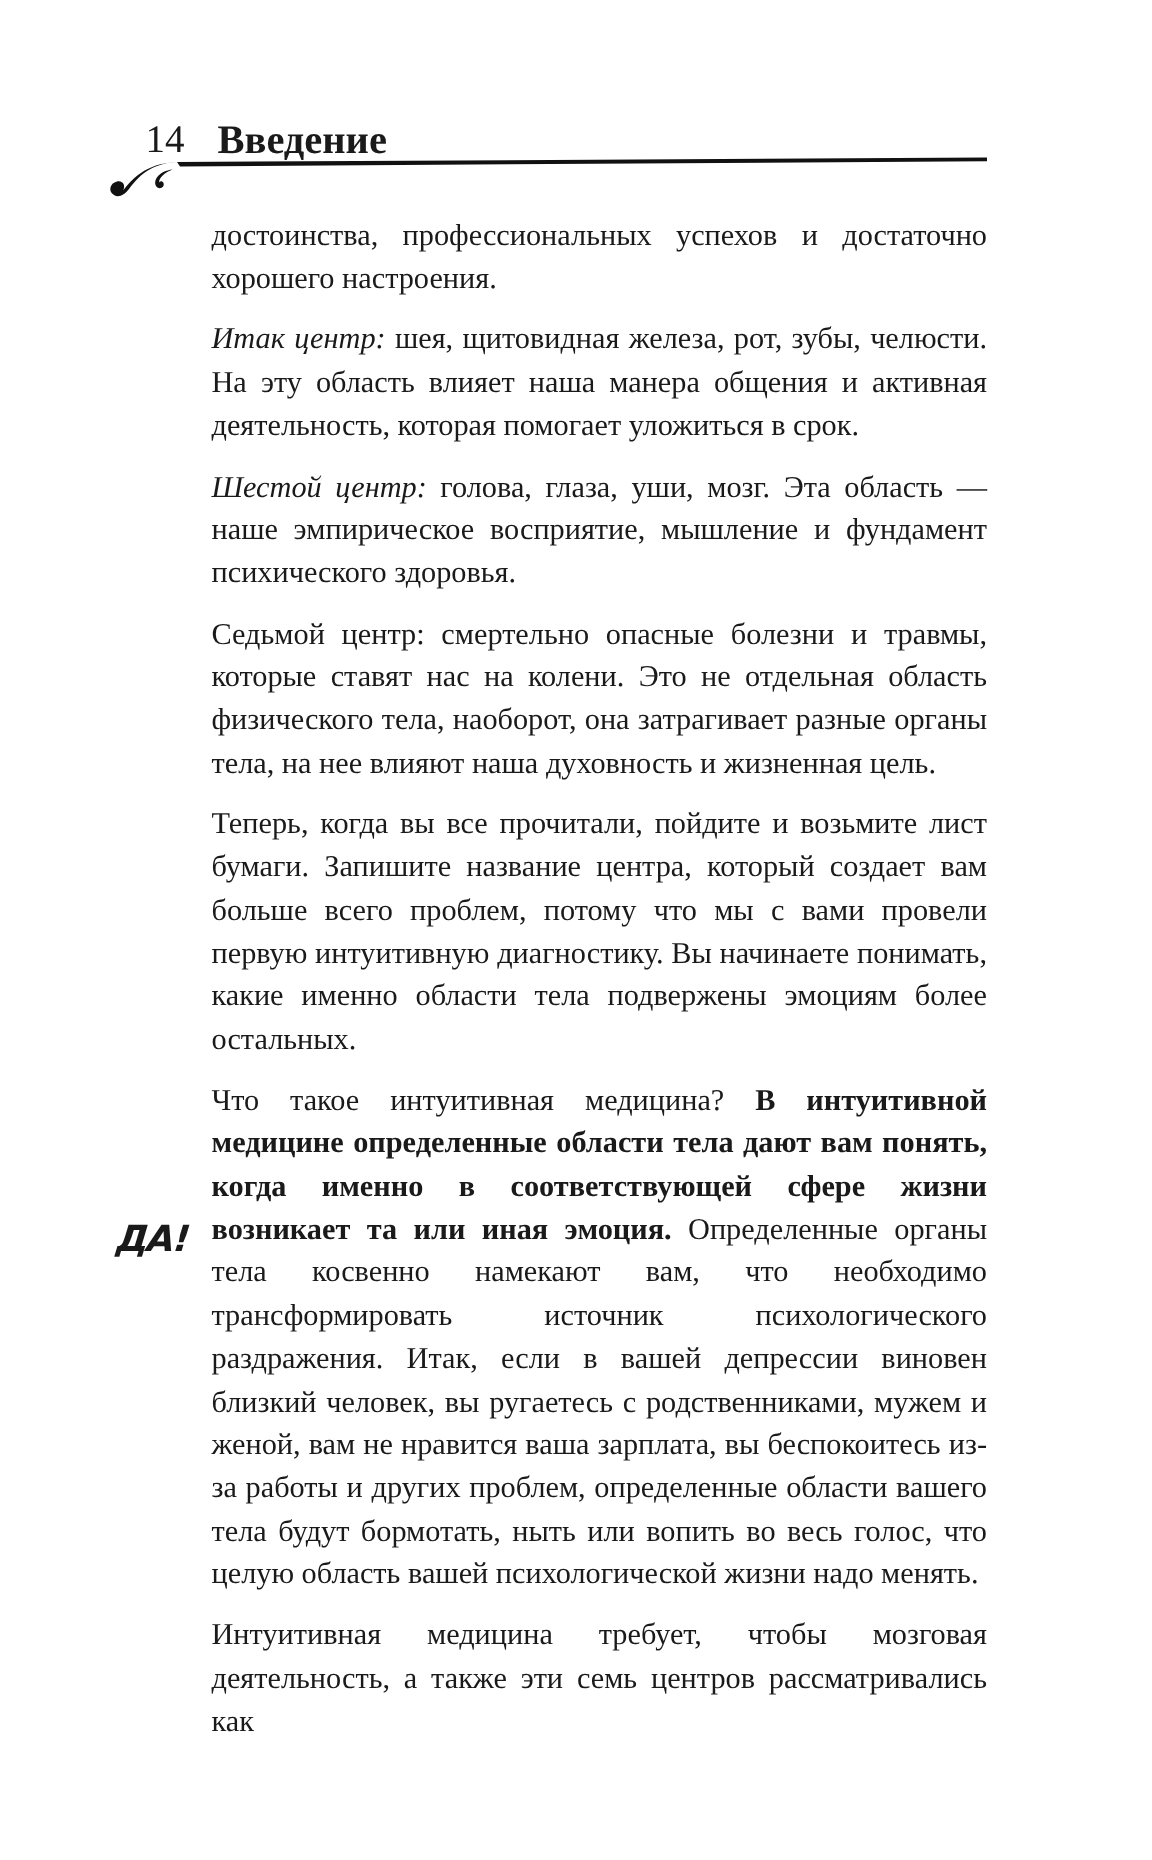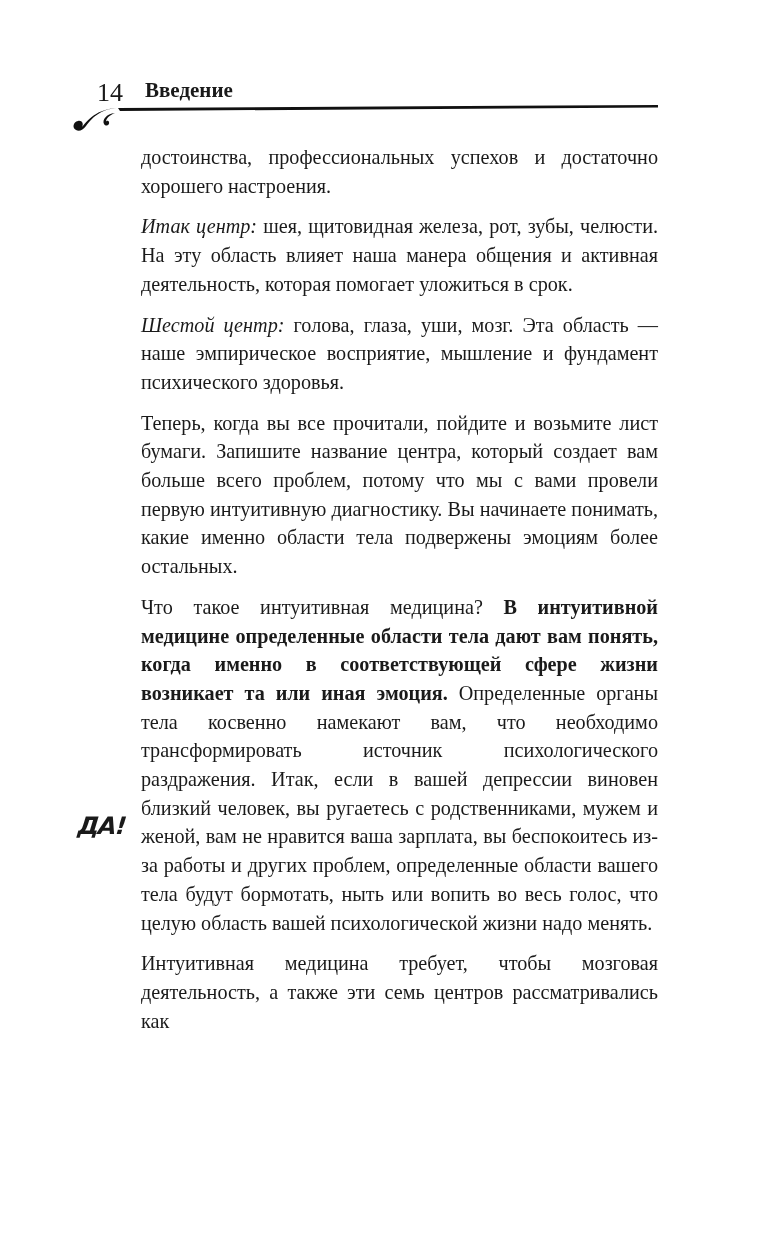--- a/index.html
+++ b/index.html
@@ -1,19 +1,19 @@
 <!DOCTYPE html>
 <html><head>
 <meta charset="utf-8">
 <style>
   html, body { margin:0; padding:0; background:#ffffff; }
   body { width:768px; height:1240px; position:relative; overflow:hidden;
          font-family:"Liberation Serif","DejaVu Serif",serif; color:#1a1a1a; }
   .page-num { position:absolute; left:97px; top:78px; font-size:26px; }
-  .chapter { position:absolute; left:145px; top:78px; font-size:21px; font-weight:bold; }
+  .chapter { position:absolute; left:145px; top:78px; font-size:27px; font-weight:bold; }
   .rule-wrap { position:absolute; left:70px; top:100px; width:590px; height:40px; }
   .text { position:absolute; left:141px; top:143px; width:517px; font-size:20.2px; line-height:28.7px; text-align:justify; hyphens:manual; }
   .text p { margin:0 0 12px 0; }
   .text i { font-style:italic; }
   .margin-note { position:absolute; left:78px; top:812px; font-family:"DejaVu Sans",sans-serif; font-weight:bold; font-style:italic; font-size:24px; letter-spacing:-1px; transform:skewX(-6deg); }
 </style>
 </head>
 <body>
 
 <div class="page-num">14</div>
@@ -26,16 +26,17 @@
     <path d="M45 13 C36 14 32 20 34 24 C36 27 40 25 39 22 C38 20 36 21 36 22 C36 18 40 15 45 13 Z" fill="#111"></path>
   </svg>
 </div>
 
 <div class="margin-note">ДА!</div>
 
 <div class="text">
   <p><span>достоинства, профессиональных успехов и достаточно хорошего настроения.</span></p>
   <p><i>Итак центр:</i><span> шея, щитовидная железа, рот, зубы, челюсти. На эту область влияет наша манера общения и активная деятельность, которая помогает уложиться в срок.</span></p>
   <p><i>Шестой центр:</i><span> голова, глаза, уши, мозг. Эта область — наше эмпирическое восприятие, мышление и фундамент психического здоровья.</span></p>
+  <p><span>Седьмой центр: смертельно опасные болезни и травмы, которые ставят нас на колени. Это не отдельная область физического тела, наоборот, она затрагивает разные органы тела, на нее влияют наша духовность и жизненная цель.</span></p>
   <p><span>Теперь, когда вы все прочитали, пойдите и возьмите лист бумаги. Запишите название центра, который создает вам больше всего проблем, потому что мы с вами провели первую интуитивную диагностику. Вы начинаете понимать, какие именно области тела подвержены эмоциям более остальных.</span></p>
   <p><span>Что такое интуитивная медицина? </span><b>В интуитивной медицине определенные области тела дают вам понять, когда именно в соответствующей сфере жизни возникает та или иная эмоция.</b><span> Определенные органы тела косвенно намекают вам, что необходимо трансформировать источник психологического раздражения. Итак, если в вашей депрессии виновен близкий человек, вы ругаетесь с родственниками, мужем и женой, вам не нравится ваша зарплата, вы беспокоитесь из-за работы и других проблем, определенные области вашего тела будут бормотать, ныть или вопить во весь голос, что целую область вашей психологической жизни надо менять.</span></p>
   <p><span>Интуитивная медицина требует, чтобы мозговая деятельность, а также эти семь центров рассматривались как</span></p>
 </div>
 
 </body></html>

